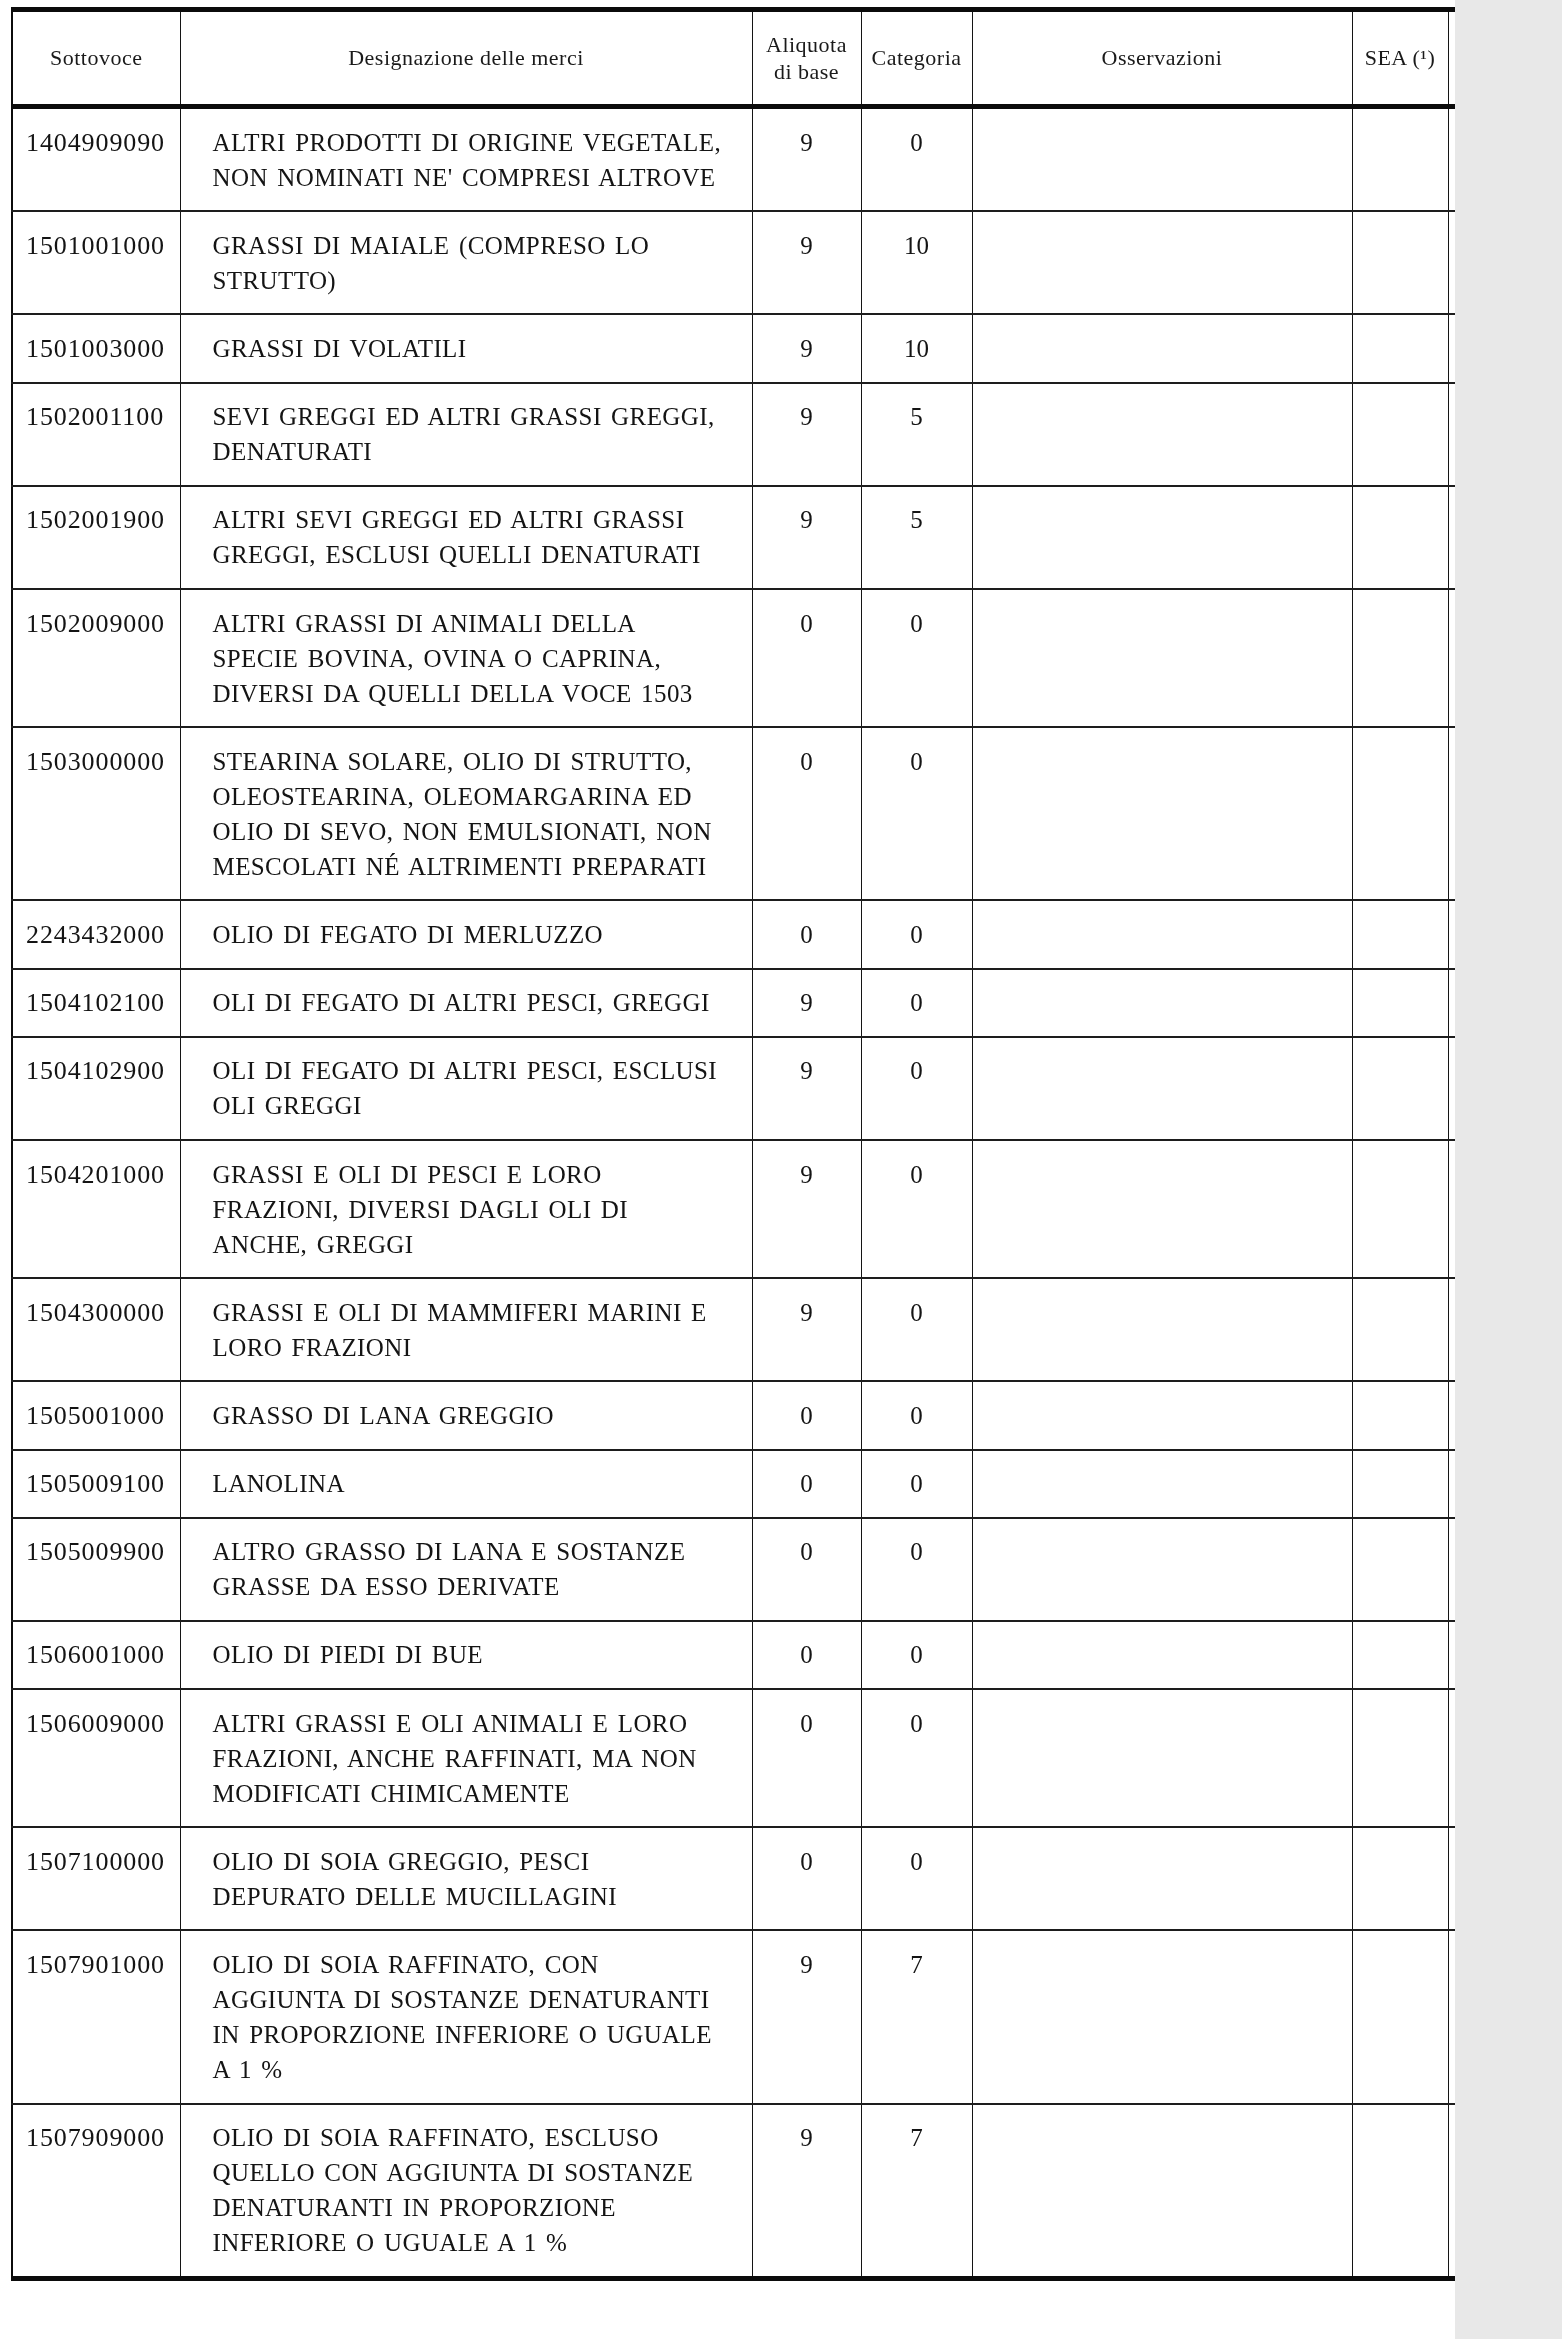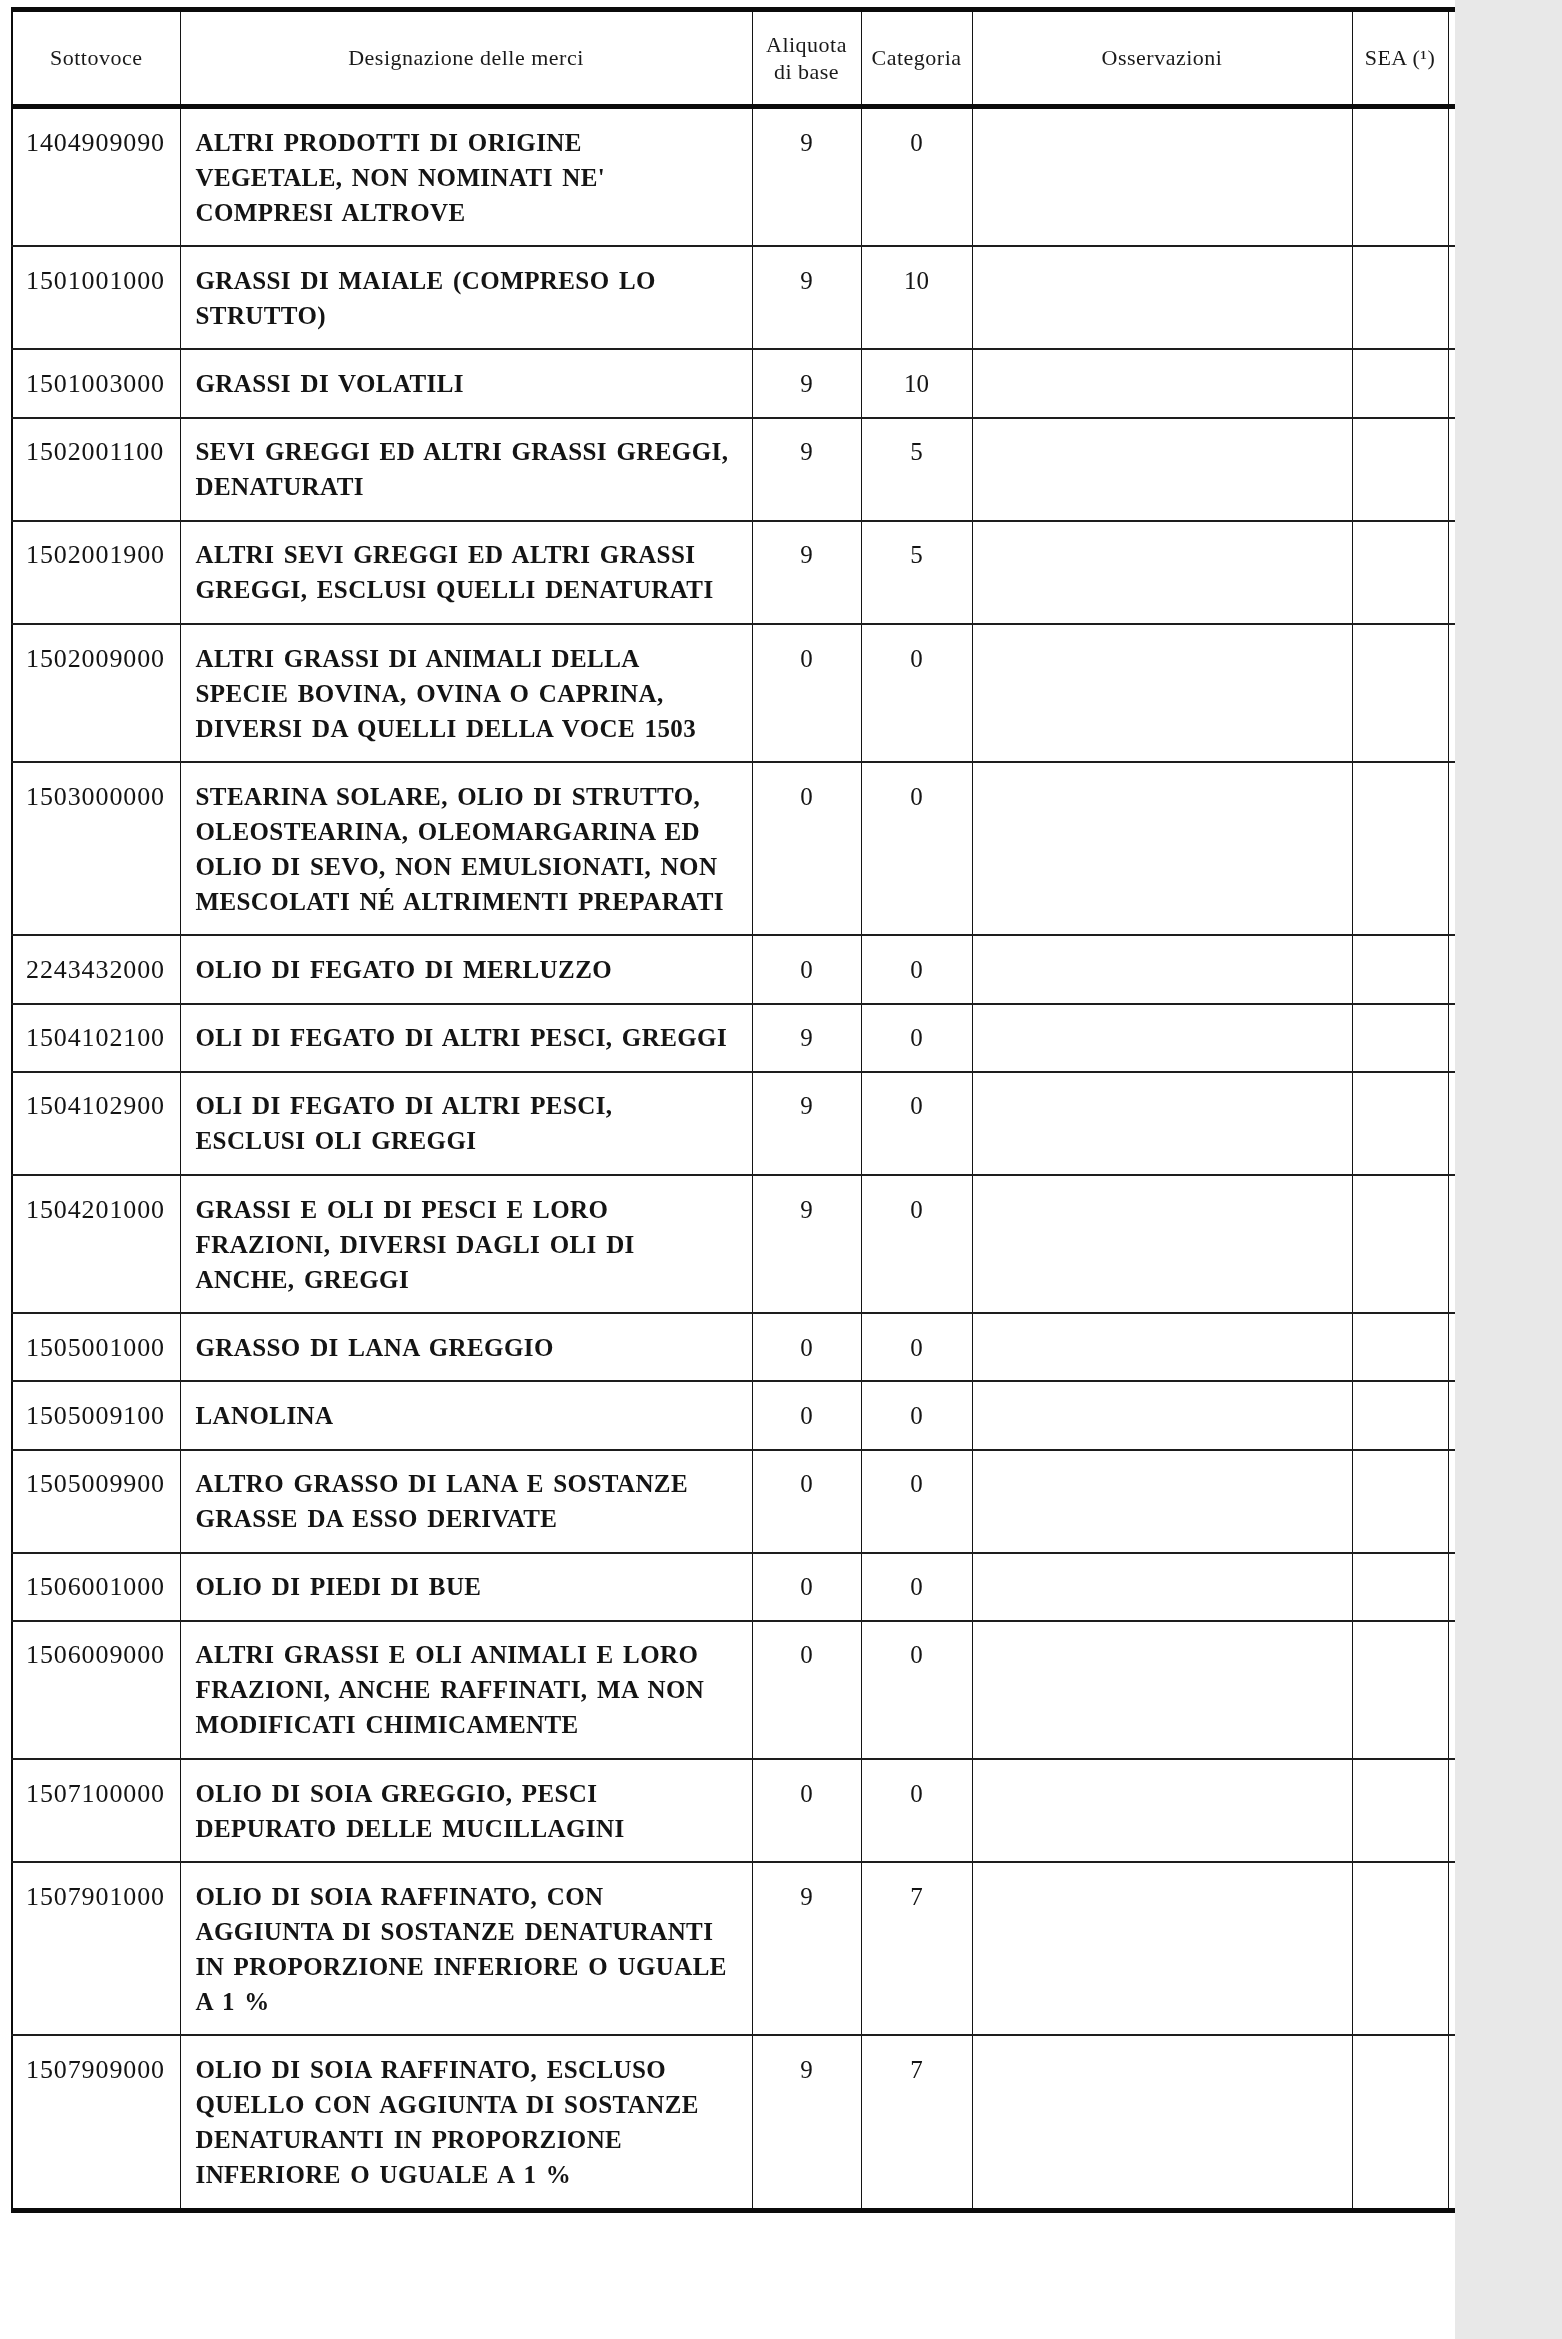--- a/index.html
+++ b/index.html
@@ -56,24 +56,23 @@
     line-height: 35px;
     color: #141414;
   }
   td.cell-code {
     text-align: center;
     letter-spacing: 0.9px;
     font-size: 26px;
     white-space: nowrap;
   }
   td.cell-desc {
-    padding-left: 15px;
+    padding-left: 32px;
     letter-spacing: 0.4px;
     word-spacing: 2.8px;
-    font-weight: bold;
   }
   td.cell-num {
     text-align: center;
     padding-left: 5.5px;
     padding-right: 5.5px;
   }
   td.cell-empty {
     padding-left: 5.5px;
     padding-right: 5.5px;
   }
@@ -208,20 +207,29 @@
     <td class="cell-code">1504201000</td>
     <td class="cell-desc">GRASSI E OLI DI PESCI E LORO FRAZIONI, DIVERSI DAGLI OLI DI ANCHE, GREGGI</td>
     <td class="cell-num">9</td>
     <td class="cell-num">0</td>
     <td class="cell-empty"></td>
     <td class="cell-empty"></td>
     <td class="cell-empty"></td>
   </tr>
 
 
+  <tr class="data-row">
+    <td class="cell-code">1504300000</td>
+    <td class="cell-desc">GRASSI E OLI DI MAMMIFERI MARINI E LORO FRAZIONI</td>
+    <td class="cell-num">9</td>
+    <td class="cell-num">0</td>
+    <td class="cell-empty"></td>
+    <td class="cell-empty"></td>
+    <td class="cell-empty"></td>
+  </tr>
 
   <tr class="data-row">
     <td class="cell-code">1505001000</td>
     <td class="cell-desc">GRASSO DI LANA GREGGIO</td>
     <td class="cell-num">0</td>
     <td class="cell-num">0</td>
     <td class="cell-empty"></td>
     <td class="cell-empty"></td>
     <td class="cell-empty"></td>
   </tr>

